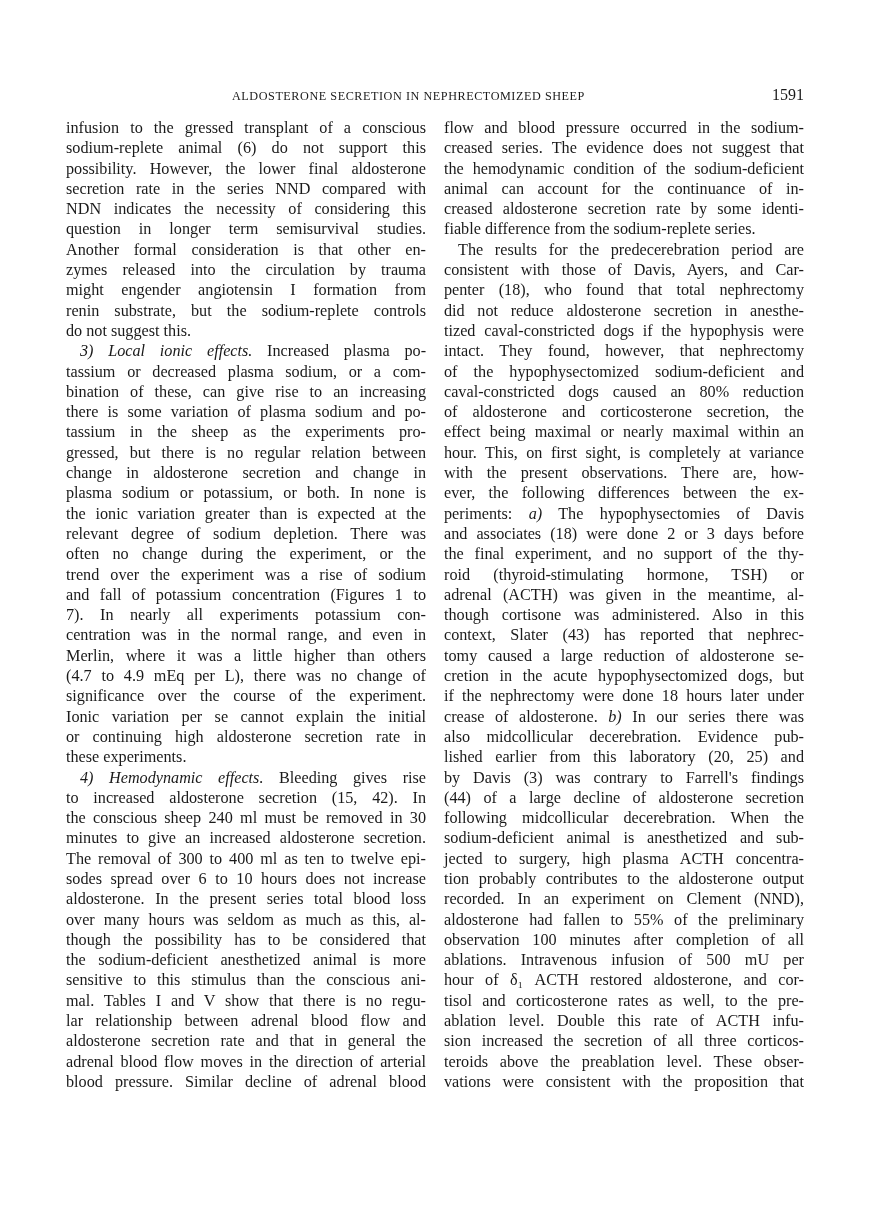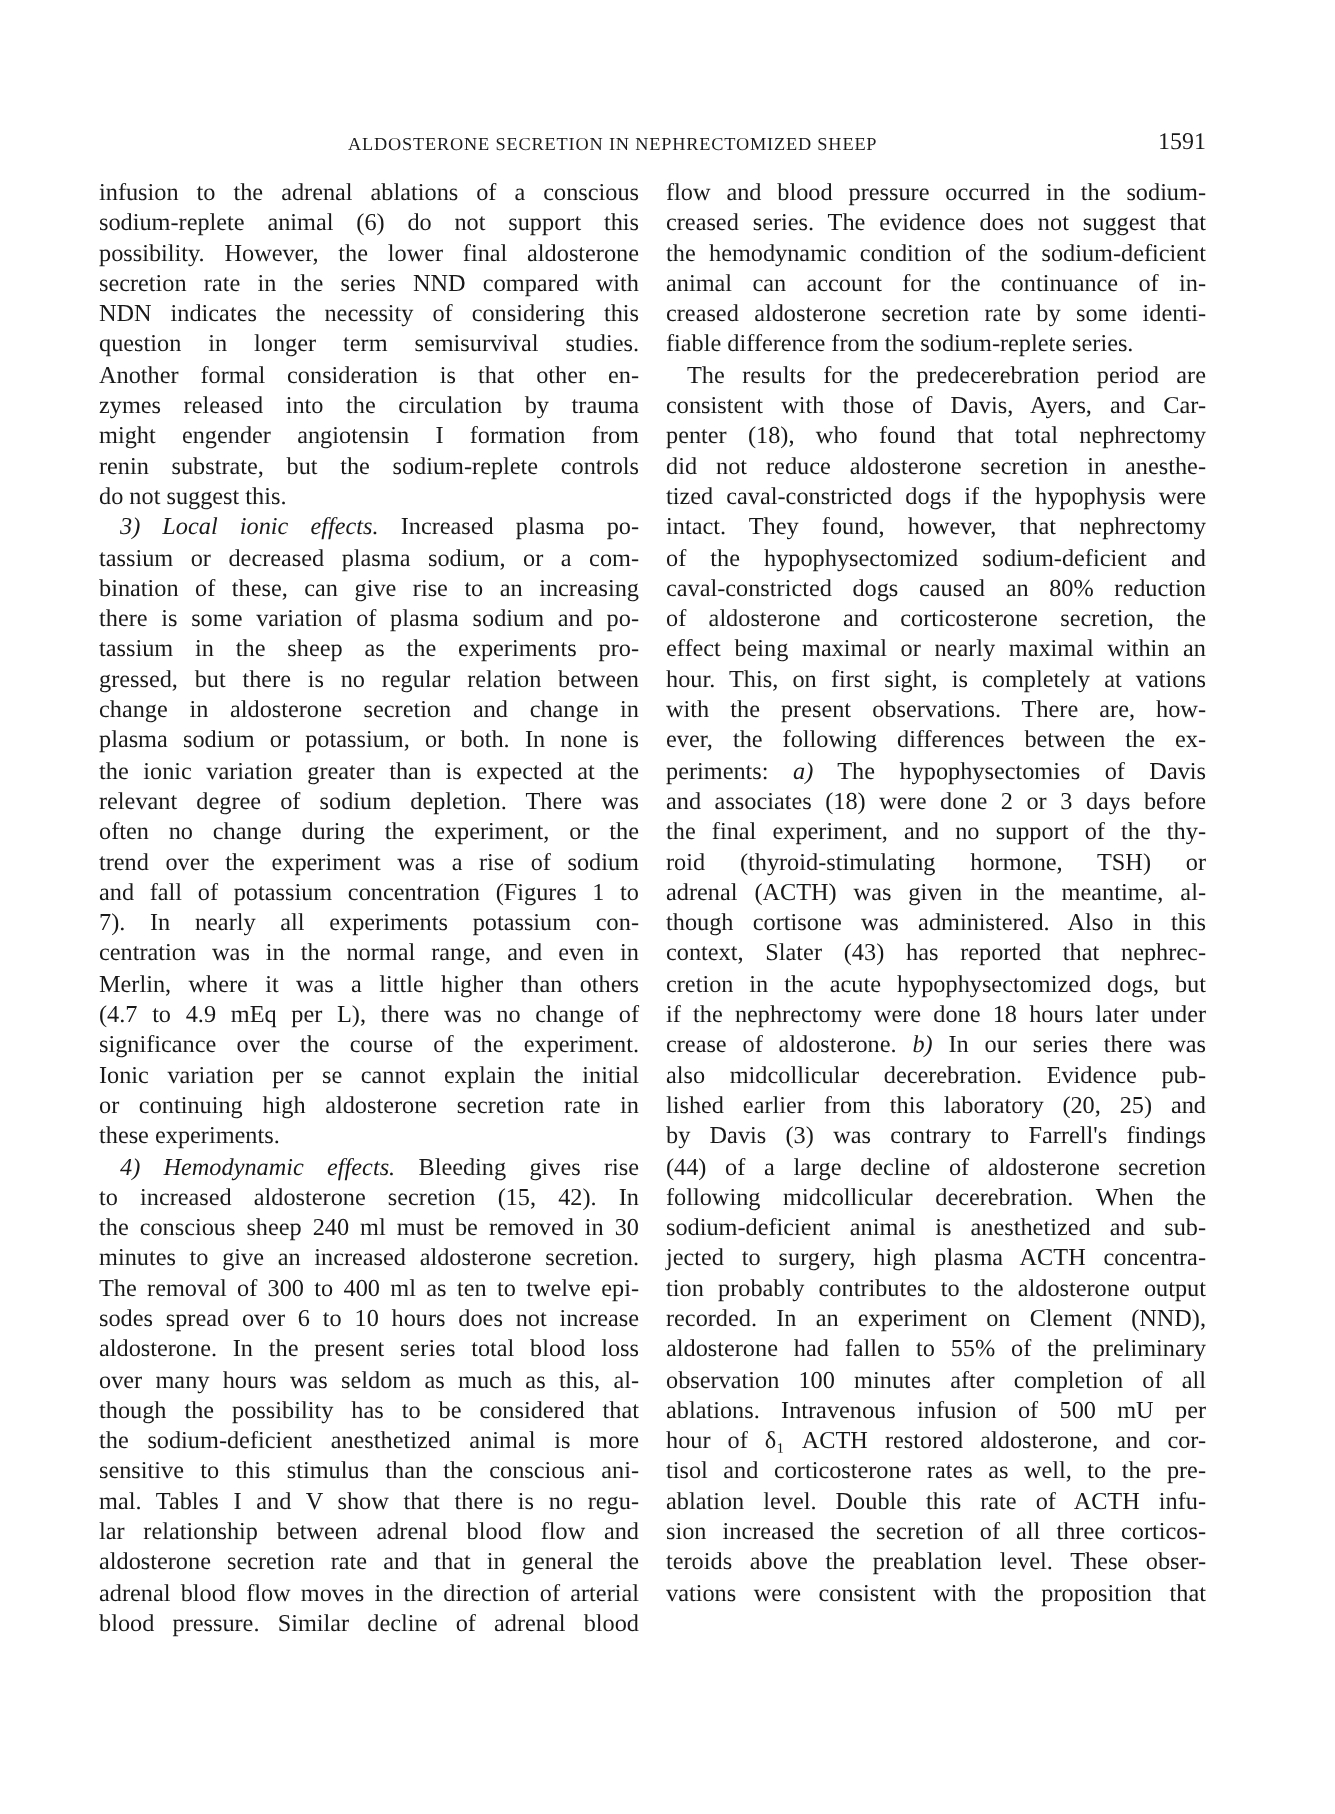--- a/index.html
+++ b/index.html
@@ -19,21 +19,21 @@
 </style>
 </head>
 <body>
 
 <div class="running-head">
   <span class="running-title">ALDOSTERONE SECRETION IN NEPHRECTOMIZED SHEEP</span>
   <span class="page-number">1591</span>
 </div>
 
 <div class="column col-left" id="col-left">
-    <div class="line"><span>infusion to the adrenal ablations of a conscious</span></div>
+    <div class="line"><span>infusion to the gressed transplant of a conscious</span></div>
     <div class="line"><span>sodium-replete animal (6) do not support this</span></div>
     <div class="line"><span>possibility.  However, the lower final aldosterone</span></div>
     <div class="line"><span>secretion rate in the series NND compared with</span></div>
     <div class="line"><span>NDN indicates the necessity of considering this</span></div>
     <div class="line"><span>question in longer term semisurvival studies.</span></div>
     <div class="line"><span>Another formal consideration is that other en-</span></div>
     <div class="line"><span>zymes released into the circulation by trauma</span></div>
     <div class="line"><span>might engender angiotensin I formation from</span></div>
     <div class="line"><span>renin substrate, but the sodium-replete controls</span></div>
     <div class="line last"><span>do not suggest this.</span></div>
@@ -85,30 +85,31 @@
     <div class="line indent"><span>The results for the predecerebration period are</span></div>
     <div class="line"><span>consistent with those of Davis, Ayers, and Car-</span></div>
     <div class="line"><span>penter (18), who found that total nephrectomy</span></div>
     <div class="line"><span>did not reduce aldosterone secretion in anesthe-</span></div>
     <div class="line"><span>tized caval-constricted dogs if the hypophysis were</span></div>
     <div class="line"><span>intact.  They found, however, that nephrectomy</span></div>
     <div class="line"><span>of the hypophysectomized sodium-deficient and</span></div>
     <div class="line"><span>caval-constricted dogs caused an 80% reduction</span></div>
     <div class="line"><span>of aldosterone and corticosterone secretion, the</span></div>
     <div class="line"><span>effect being maximal or nearly maximal within an</span></div>
-    <div class="line"><span>hour.  This, on first sight, is completely at vations</span></div>
+    <div class="line"><span>hour.  This, on first sight, is completely at variance</span></div>
     <div class="line"><span>with the present observations.  There are, how-</span></div>
     <div class="line"><span>ever, the following differences between the ex-</span></div>
     <div class="line"><span>periments:</span> <span class="it">a)</span> <span>The hypophysectomies of Davis</span></div>
     <div class="line"><span>and associates (18) were done 2 or 3 days before</span></div>
     <div class="line"><span>the final experiment, and no support of the thy-</span></div>
     <div class="line"><span>roid (thyroid-stimulating hormone, TSH) or</span></div>
     <div class="line"><span>adrenal (ACTH) was given in the meantime, al-</span></div>
     <div class="line"><span>though cortisone was administered.  Also in this</span></div>
     <div class="line"><span>context, Slater (43) has reported that nephrec-</span></div>
+    <div class="line"><span>tomy caused a large reduction of aldosterone se-</span></div>
     <div class="line"><span>cretion in the acute hypophysectomized dogs, but</span></div>
     <div class="line"><span>if the nephrectomy were done 18 hours later under</span></div>
     <div class="line"><span>crease of aldosterone.</span> <span class="it">b)</span> <span>In our series there was</span></div>
     <div class="line"><span>also midcollicular decerebration.  Evidence pub-</span></div>
     <div class="line"><span>lished earlier from this laboratory (20, 25) and</span></div>
     <div class="line"><span>by Davis (3) was contrary to Farrell's findings</span></div>
     <div class="line"><span>(44) of a large decline of aldosterone secretion</span></div>
     <div class="line"><span>following midcollicular decerebration.  When the</span></div>
     <div class="line"><span>sodium-deficient animal is anesthetized and sub-</span></div>
     <div class="line"><span>jected to surgery, high plasma ACTH concentra-</span></div>

